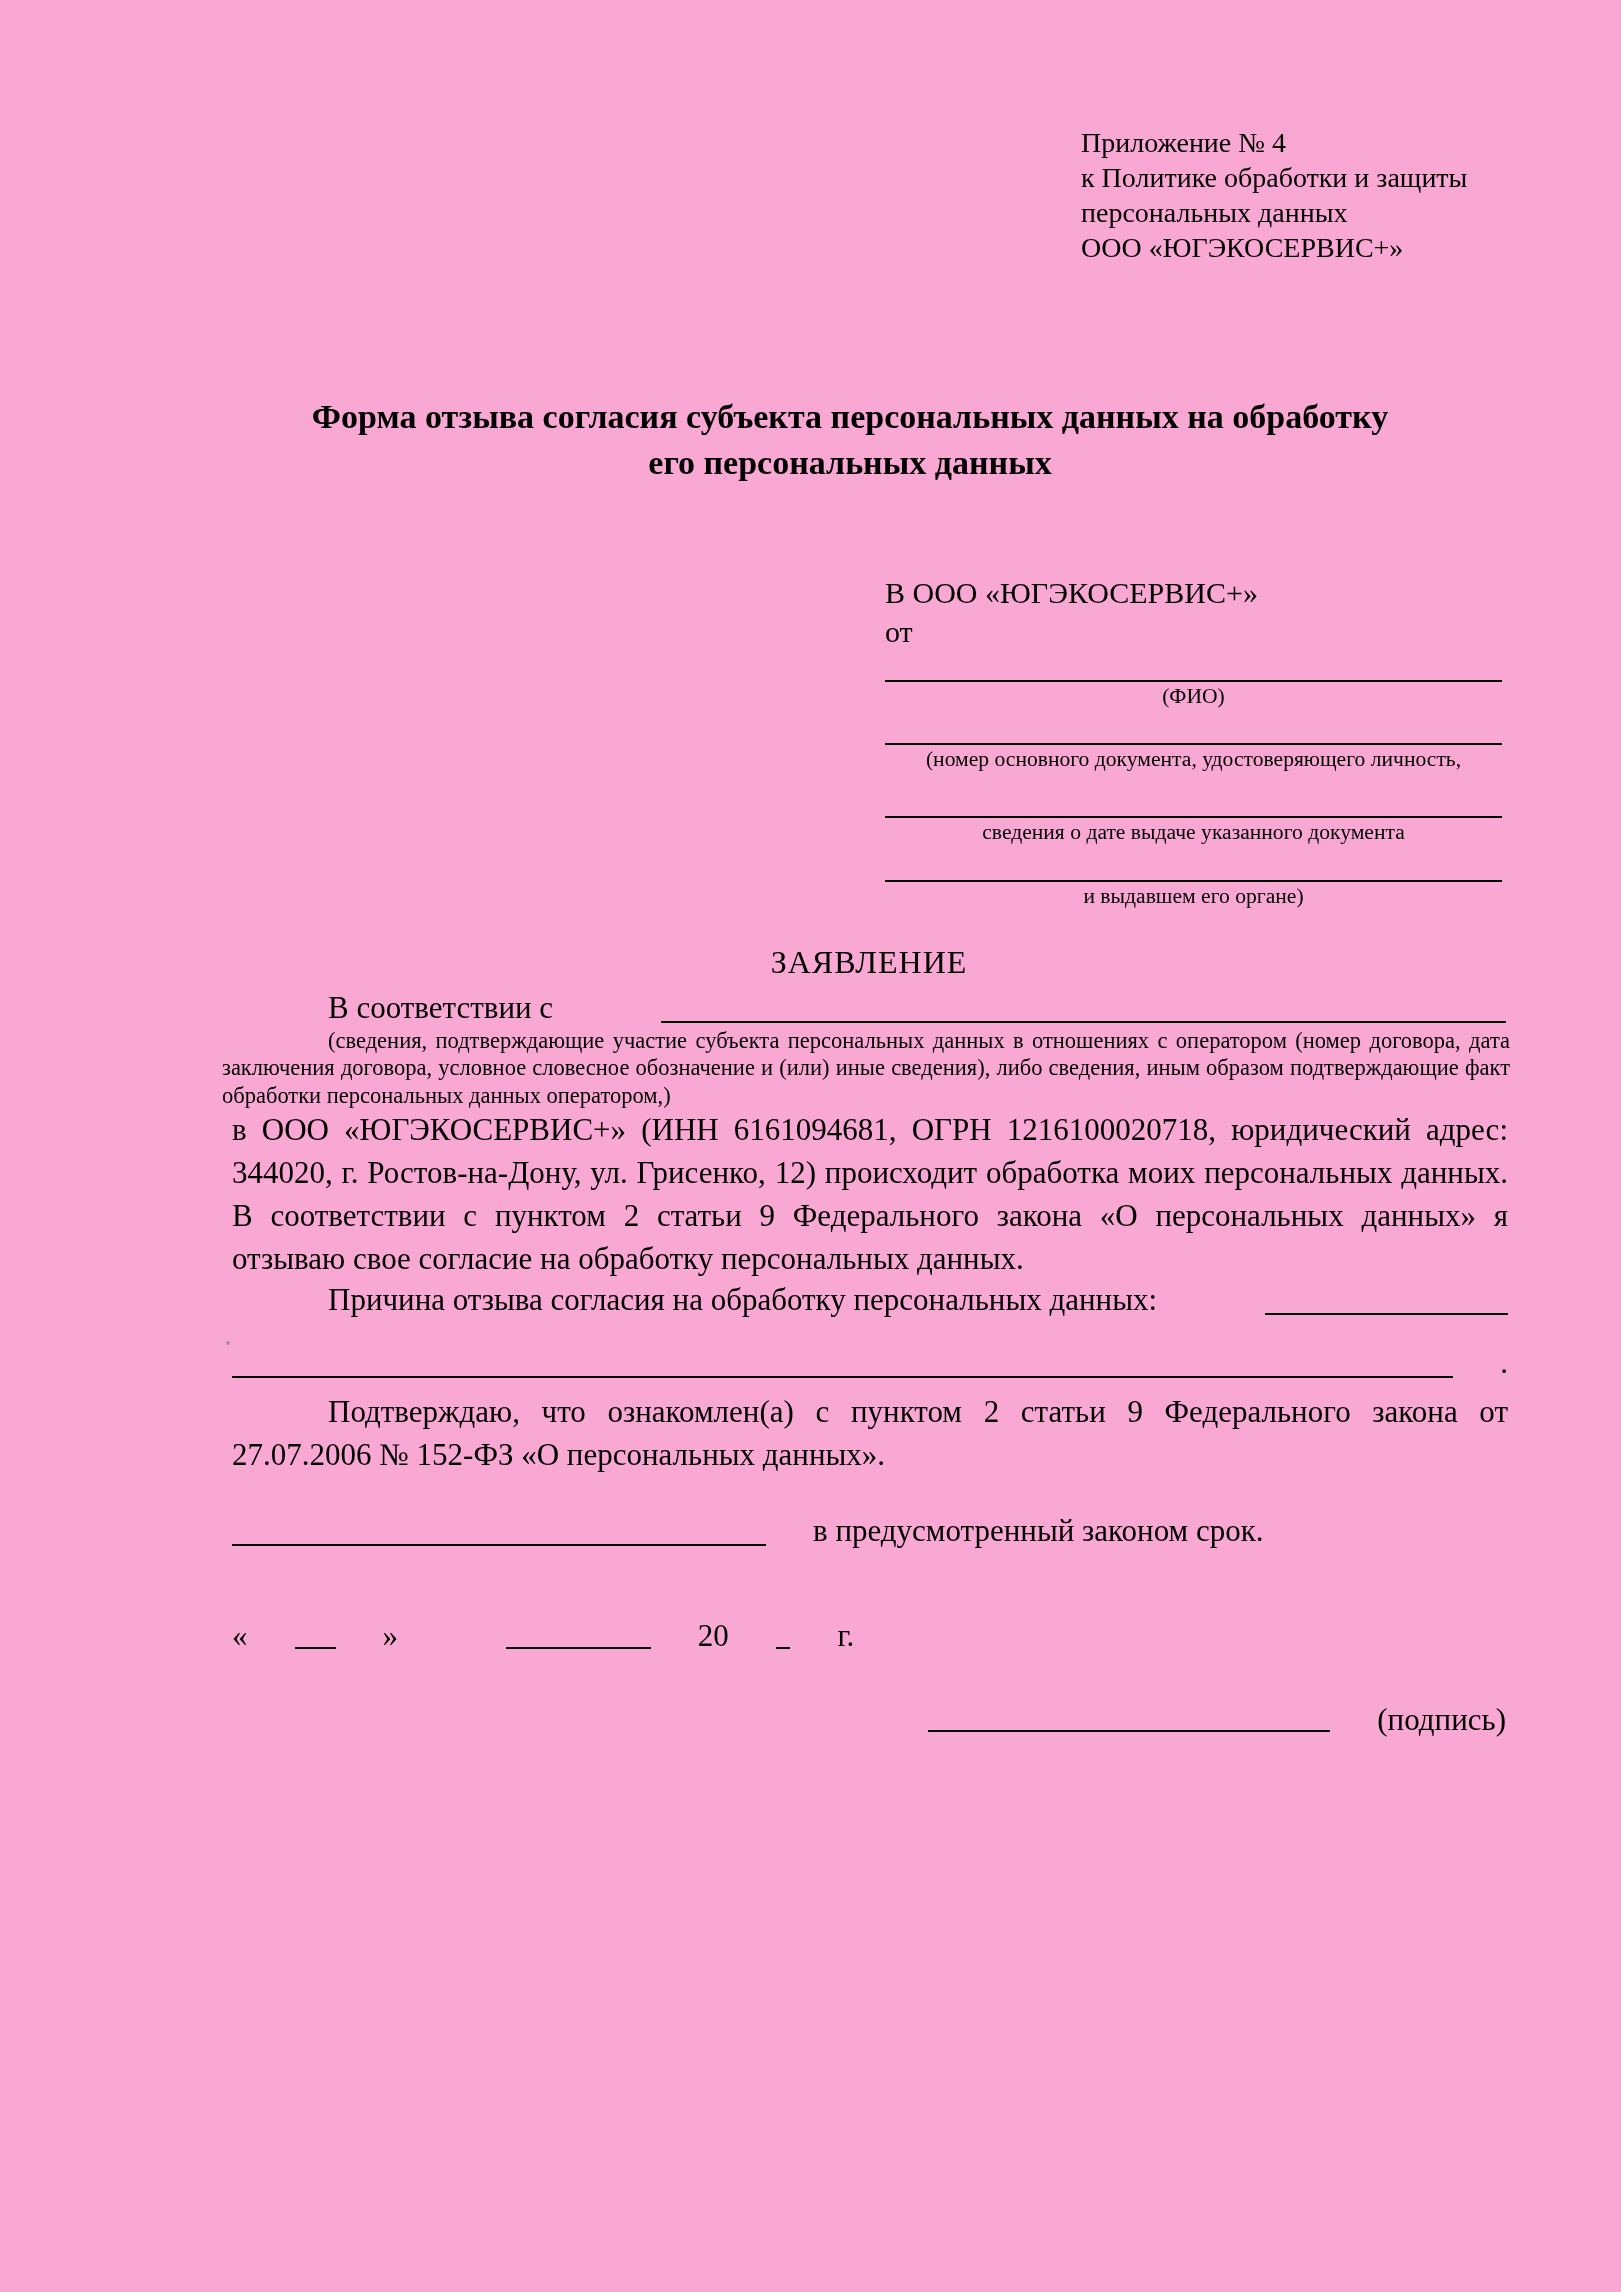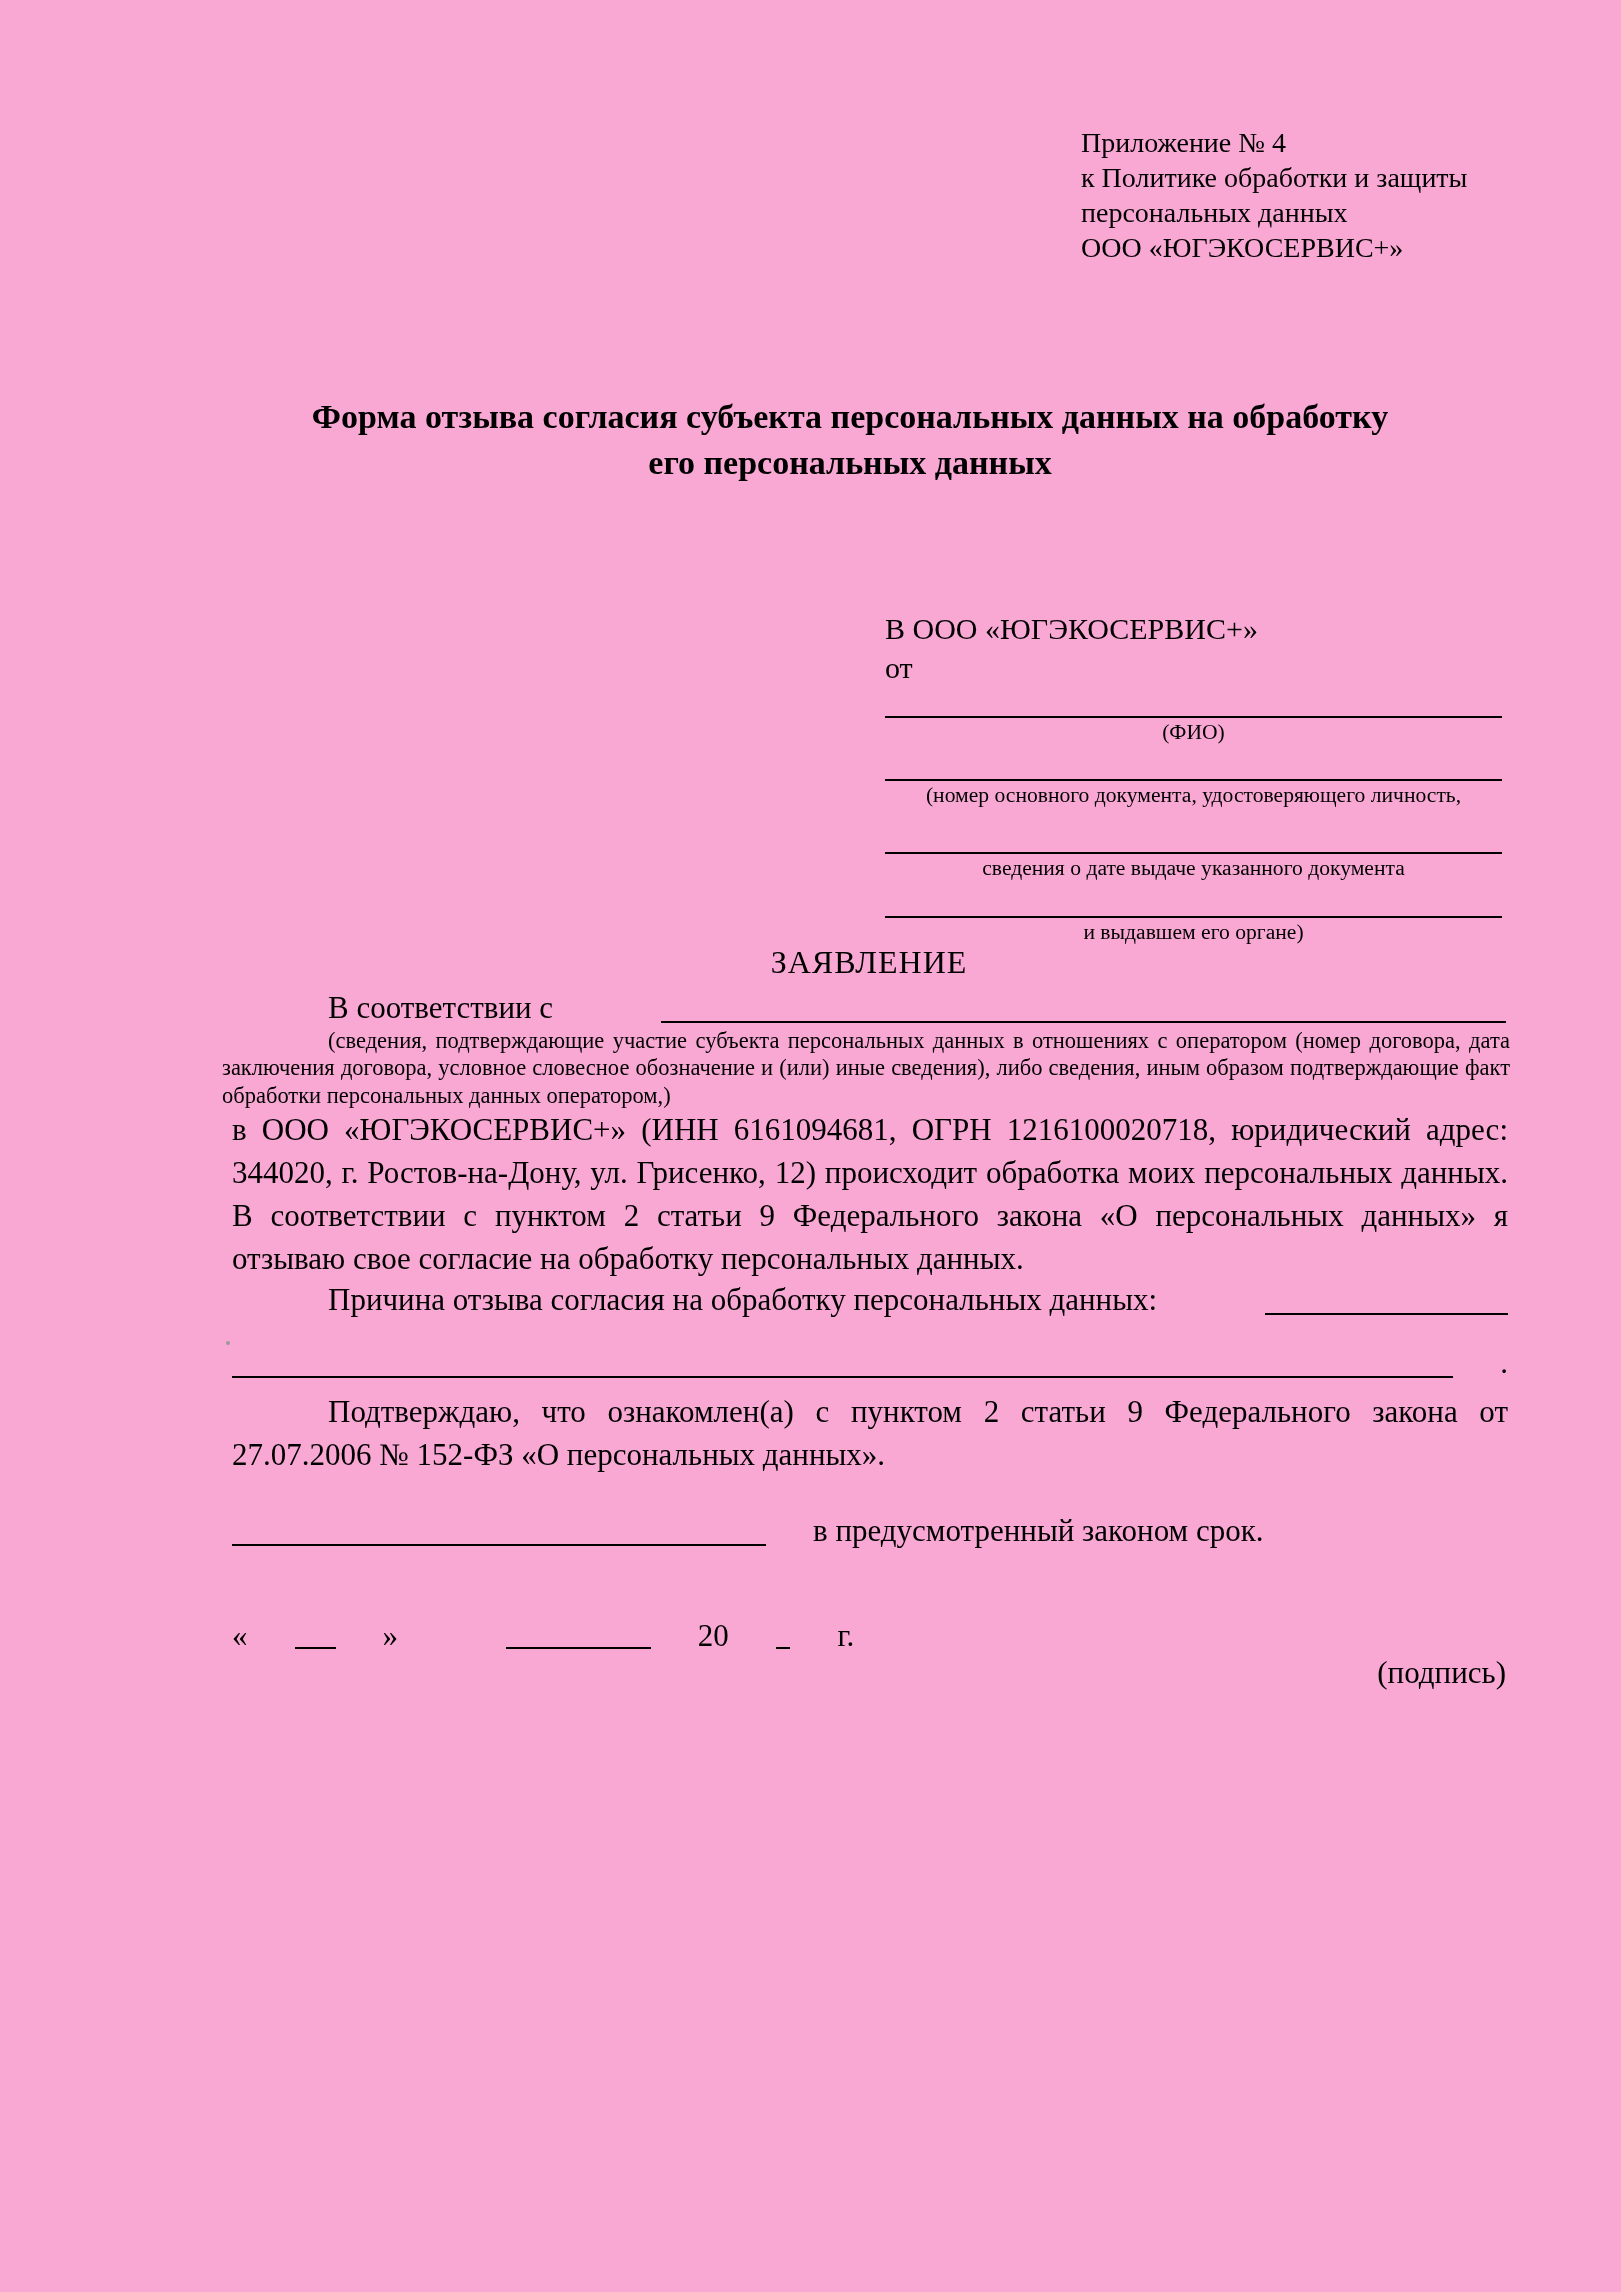--- a/index.html
+++ b/index.html
@@ -93,21 +93,21 @@
 
   <div class="abs hdr" style="left:1081px; top:125px;">
     <div>Приложение № 4</div>
     <div>к Политике обработки и защиты</div>
     <div>персональных данных</div>
     <div>ООО «ЮГЭКОСЕРВИС+»</div>
   </div>
 
   <div class="abs doc-title" style="left:311px; top:394px; width:1078px;">Форма отзыва согласия субъекта персональных данных на обработку его персональных данных</div>
 
-  <div class="abs addr" style="left:885px; top:573px; width:617px;margin-top:36px;">
+  <div class="abs addr" style="left:885px; top:573px; width:617px;">
     <div class="addr-line">В ООО «ЮГЭКОСЕРВИС+»</div>
     <div class="addr-line">от</div>
 
     <div class="addr-blank" style="height:29px;"></div>
     <div class="addr-caption">(ФИО)</div>
 
     <div class="addr-blank" style="height:32px;"></div>
     <div class="addr-caption">(номер основного документа, удостоверяющего личность,</div>
 
     <div class="addr-blank" style="height:42px;"></div>
@@ -154,19 +154,19 @@
     <span>«</span>
     <span class="u2" style="width:41px;"></span>
     <span>»</span>
     <span style="width:13.7px;"></span>
     <span class="u2" style="width:145px;"></span>
     <span>20</span>
     <span class="u2" style="width:14.7px;"></span>
     <span>г.</span>
   </div>
 
-  <div class="abs footer-row flex-row" style="left:928px; top:1600px; width:578px; height:45px;flex-direction:column;">
+  <div class="abs footer-row flex-row" style="left:928px; top:1693px; width:578px; height:45px;">
     <span class="fill-blank"></span>
     <span class="nowrap">(подпись)</span>
   </div>
 
 </div>
 
 
 </body></html>

